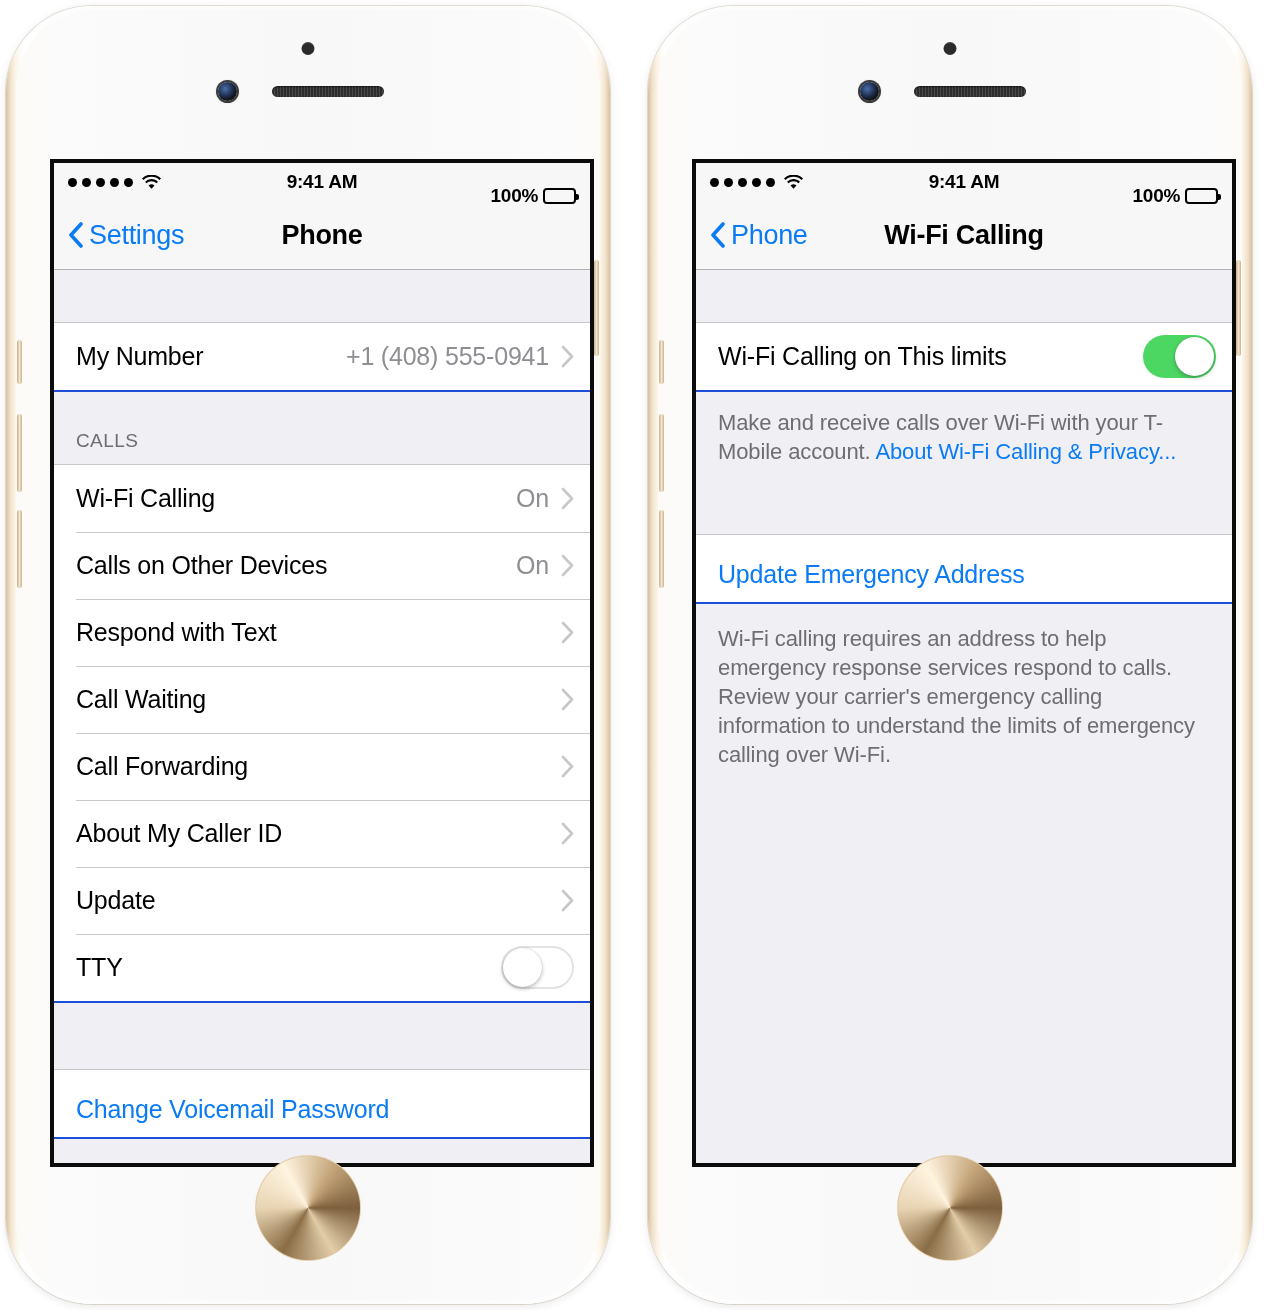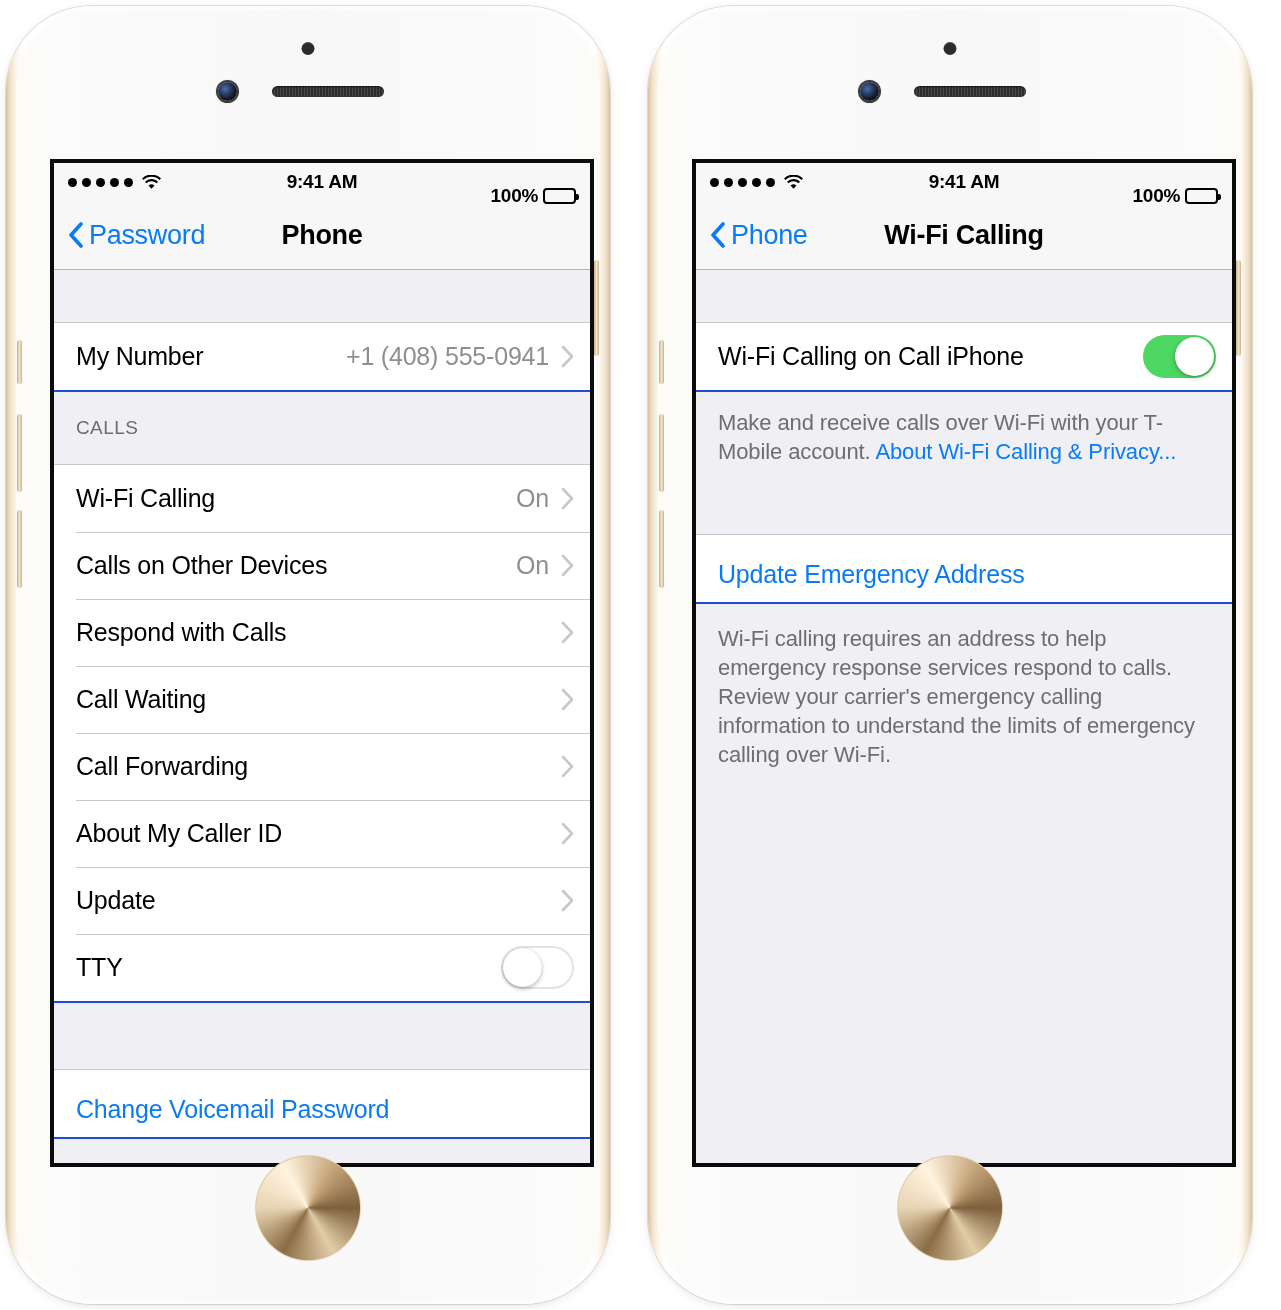--- a/index.html
+++ b/index.html
@@ -141,21 +141,21 @@
   
   .body{flex:1 1 auto;overflow:hidden;background:#efeff4;}
   .gap{background:#efeff4;}
   .gap.h-a{height:52px;}
   .gap.h-b{height:66px;}
   .gap.h-c{height:48px;}
   .gap.h-d{height:62px;}
 
   .sect-hdr{
     background:#efeff4;height:72px;display:flex;align-items:flex-end;
-    padding:0 0 25px 22px;box-sizing:border-box;
+    padding:0 0 12px 22px;box-sizing:border-box;
     font-size:19px;color:#6d6d72;letter-spacing:0.4px;
   }
 
   .group{background:#fff;border-top:1px solid #c8c7cc;border-bottom:2px solid #1d4ed8;}
   .row{
     position:relative;height:67px;display:flex;align-items:center;
     padding:0 16px 0 22px;background:#fff;box-sizing:border-box;cursor:pointer;
   }
   .row + .row::before{
     content:"";position:absolute;left:22px;right:0;top:0;height:1px;background:#c8c7cc;
@@ -227,21 +227,21 @@
               <span class="batt-pct">100%</span>
               <span class="batt"><span class="batt-fill"></span></span>
             </div>
           </div>
 
           <div class="navbar">
             <div class="nav-back">
               <svg class="chev-back" viewBox="0 0 15 26">
                 <polyline points="13,2 3,13 13,24" fill="none" stroke="#0a7bf5" stroke-width="3.6" stroke-linecap="round" stroke-linejoin="round"></polyline>
               </svg>
-              <span>Password</span>
+              <span>Settings</span>
             </div>
             <div class="nav-title">Phone</div>
           </div>
 
           <div class="body">
 
             <div class="gap h-a"></div>
 
             <div class="group">
               <div class="row">
@@ -273,21 +273,21 @@
                 <span class="row-label">Calls on Other Devices</span>
                 <span class="row-right">
                   <span class="row-value">On</span>
                   <svg class="chev" viewBox="0 0 13 23">
                       <polyline points="2,2 11,11.5 2,21" fill="none" stroke="#c7c7cc" stroke-width="2.6" stroke-linecap="round" stroke-linejoin="round"></polyline>
                     </svg>
                 </span>
               </div>
 
               <div class="row">
-                <span class="row-label">Respond with Calls</span>
+                <span class="row-label">Respond with Text</span>
                 <span class="row-right">
                   <svg class="chev" viewBox="0 0 13 23">
                       <polyline points="2,2 11,11.5 2,21" fill="none" stroke="#c7c7cc" stroke-width="2.6" stroke-linecap="round" stroke-linejoin="round"></polyline>
                     </svg>
                 </span>
               </div>
 
               <div class="row">
                 <span class="row-label">Call Waiting</span>
                 <span class="row-right">
@@ -400,21 +400,21 @@
             </div>
             <div class="nav-title">Wi-Fi Calling</div>
           </div>
 
           <div class="body">
 
             <div class="gap h-a"></div>
 
             <div class="group">
               <div class="row">
-                <span class="row-label">Wi-Fi Calling on Call iPhone</span>
+                <span class="row-label">Wi-Fi Calling on This limits</span>
                 <span class="row-right">
                   <span class="toggle on">
                       <span class="knob"></span>
                     </span>
                 </span>
               </div>
             </div>
 
             <div class="note">
               <span>Make and receive calls over Wi-Fi with your T-Mobile account. </span><span class="lnk">About Wi-Fi Calling &amp; Privacy...</span>

